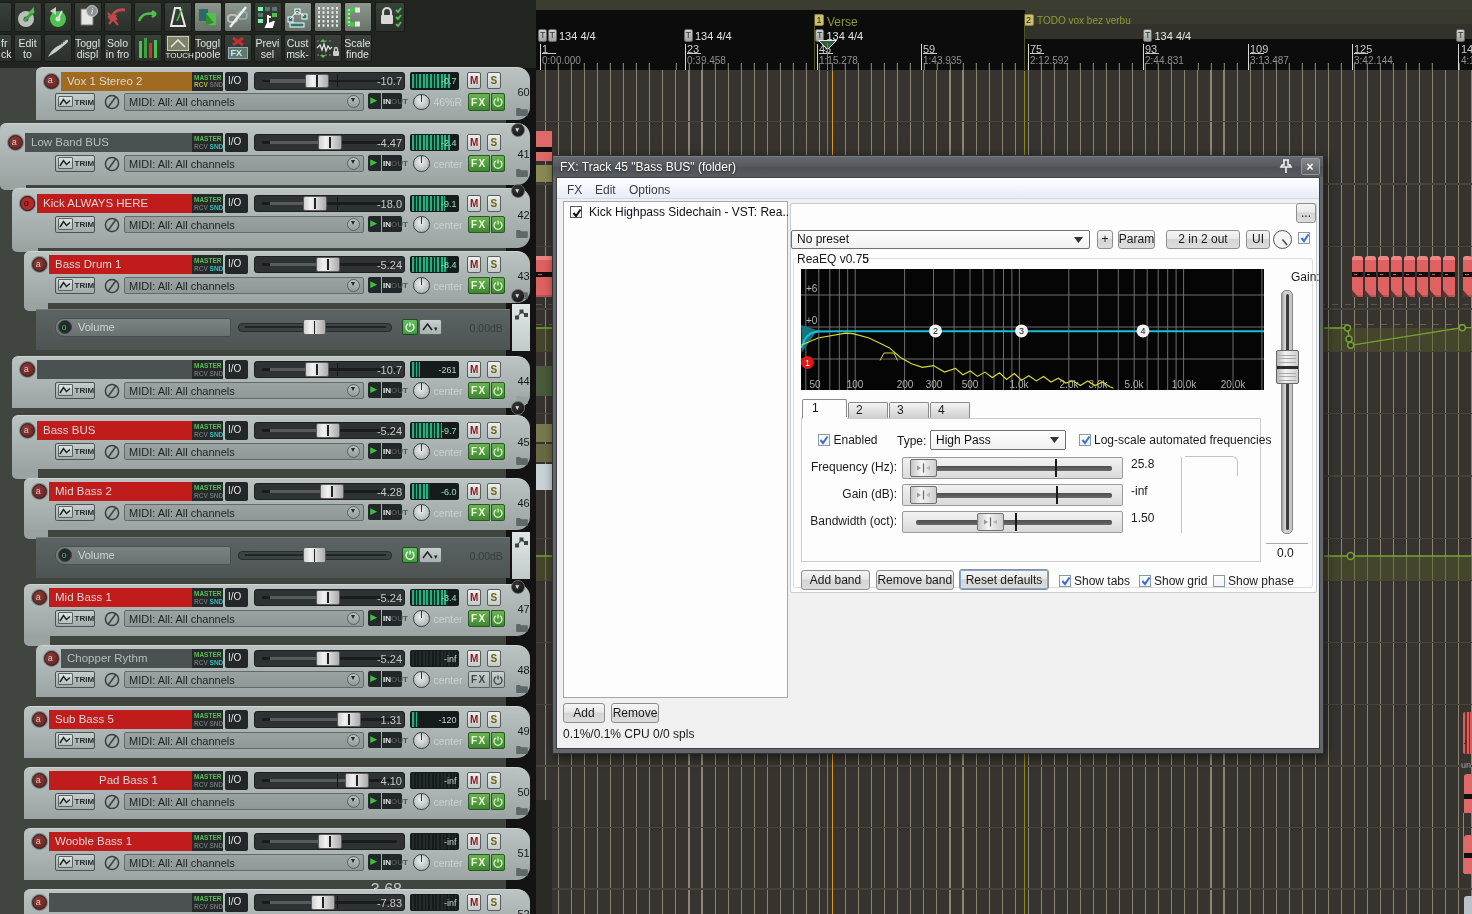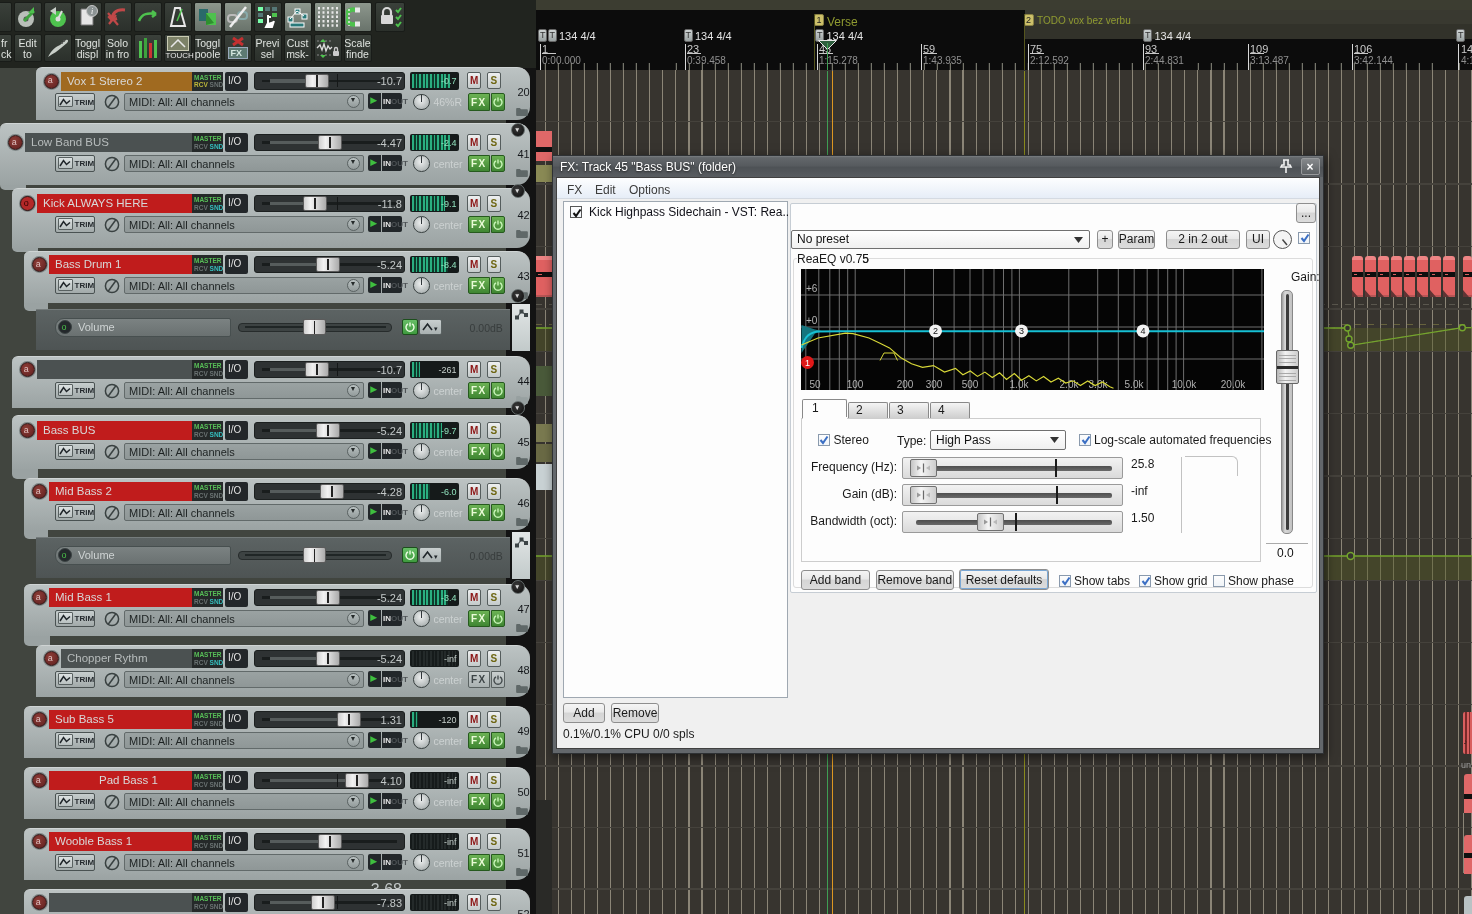--- a/index.html
+++ b/index.html
@@ -277,21 +277,21 @@
 <div class="tx" style="left:194px;top:196px;font-size:6.5px;font-weight:bold;color:#57bd57;letter-spacing:0px;">MASTER</div>
 <div class="tx" style="left:194px;top:203.5px;font-size:6.5px;font-weight:bold;"><span style="color:#6a7272">RCV</span> <span style="color:#35bdbd">SND</span></div>
 <div class="ab" style="left:225px;top:194px;width:22.6px;height:19px;background:#23272a;border-radius:2px;"></div>
 <div class="tx" style="left:228px;top:197px;font-size:10px;color:#e2e2e2;">I/O</div>
 <div class="ab" style="left:253.8px;top:194.5px;width:151px;height:17.5px;background:#2e3233;border-radius:3px;border:1px solid #1c2020;"></div>
 <div class="ab" style="left:262px;top:202px;width:135px;height:2.5px;background:#191d1d;"></div>
 <div class="ab" style="left:270px;top:201.5px;width:33px;height:3.5px;background:#565c5c;"></div>
 <div class="ab" style="left:336.6px;top:196.5px;width:1.5px;height:13px;background:#151818;"></div>
 <div class="ab" style="left:303px;top:196px;width:24px;height:14.5px;background:linear-gradient(90deg,#cfcfcf,#f2f2f2 30%,#d6d6d6 60%,#ababab);border-radius:2px;border:1px solid #5c5c5c;"></div>
 <div class="ab" style="left:314px;top:197.5px;width:1.5px;height:11.5px;background:#222;"></div>
-<div class="tx" style="left:402px;top:197.5px;font-size:11px;color:#c3c8c8;transform:translateX(-100%);">-11.8</div>
+<div class="tx" style="left:402px;top:197.5px;font-size:11px;color:#c3c8c8;transform:translateX(-100%);">-18.0</div>
 <div class="ab" style="left:409.7px;top:194.5px;width:49px;height:17.5px;background:#151a1a;border-radius:2px;"></div>
 <div class="ab" style="left:411.5px;top:196px;width:33px;height:14.5px;background:repeating-linear-gradient(90deg,#2aae80 0 1.8px,#0e3a2b 1.8px 3.6px);"></div>
 <div class="tx" style="left:456.5px;top:198.5px;font-size:9px;color:#8fe0bc;transform:translateX(-100%);">-9.1</div>
 <div class="ab" style="left:466.5px;top:194.5px;width:14.8px;height:17px;background:linear-gradient(#eef0f0,#c4caca);border:1px solid #555d5d;border-radius:2px;"></div>
 <div class="tx" style="left:470px;top:197.5px;font-size:10px;font-weight:bold;color:#8c1616;">M</div>
 <div class="ab" style="left:486.5px;top:194.5px;width:14.8px;height:17px;background:linear-gradient(#eef0f0,#c4caca);border:1px solid #555d5d;border-radius:2px;"></div>
 <div class="tx" style="left:490.5px;top:197.5px;font-size:10px;font-weight:bold;color:#6e6612;">S</div>
 <div class="ab" style="left:54.6px;top:215.5px;width:40.8px;height:17.5px;background:linear-gradient(#c6cdcd,#a2aaaa);border:1px solid #4a5252;border-radius:2px;"></div>
 <div class="ab" style="left:57.5px;top:218.3px;width:15px;height:11.5px;background:linear-gradient(#dde2e2,#b9c1c1);border:1px solid #596161;border-radius:1px;"></div>
 <svg class="ab" style="left:59px;top:220.0px" width="12" height="8" viewBox="0 0 12 8">
@@ -832,21 +832,21 @@
 <div class="ab" style="left:401.7px;top:547px;width:16.5px;height:15.5px;background:linear-gradient(#66bd66,#3f9b3f);border:1px solid #1c4f1c;border-radius:2px;"></div>
 <svg class="ab" style="left:405px;top:549.5px" width="10" height="10" viewBox="0 0 10 10">
     <path d="M3 1.8 a4 4 0 1 0 4 0 M5 0.5 v4" stroke="#eafbe2" stroke-width="1.4" fill="none"></path>
   </svg>
 <div class="ab" style="left:419.3px;top:547px;width:22.7px;height:15.5px;background:linear-gradient(#c9cfcf,#a9b1b1);border:1px solid #5a6262;border-radius:2px;"></div>
 <svg class="ab" style="left:422px;top:550px" width="11" height="9" viewBox="0 0 11 9">
     <path d="M1 8 L5.5 2 L10 8" stroke="#20262a" stroke-width="1.6" fill="none"></path>
   </svg>
 <div class="tx" style="left:434px;top:553px;font-size:7px;color:#20262a;">▾</div>
 <div class="tx" style="left:469.6px;top:549.5px;font-size:10.5px;color:#383d3d;">0.00dB</div>
-<div class="tx" style="left:516.5px;top:86.0px;font-size:11px;color:#15181b;width:14px;text-align:center;">20</div>
+<div class="tx" style="left:516.5px;top:86.0px;font-size:11px;color:#15181b;width:14px;text-align:center;">60</div>
 <svg class="ab" style="left:516px;top:106.5px" width="12" height="9" viewBox="0 0 13 10">
     <path d="M0 2 a1 1 0 0 1 1-1 h3 l1.5 1.5 H12 a1 1 0 0 1 1 1 V9 a1 1 0 0 1-1 1 H1 a1 1 0 0 1-1-1z" fill="#5f6868"></path>
   </svg>
 <div class="tx" style="left:516.5px;top:147.5px;font-size:11px;color:#15181b;width:14px;text-align:center;">41</div>
 <svg class="ab" style="left:516px;top:168px" width="12" height="9" viewBox="0 0 13 10">
     <path d="M0 2 a1 1 0 0 1 1-1 h3 l1.5 1.5 H12 a1 1 0 0 1 1 1 V9 a1 1 0 0 1-1 1 H1 a1 1 0 0 1-1-1z" fill="#5f6868"></path>
   </svg>
 <div class="tx" style="left:516.5px;top:208.5px;font-size:11px;color:#15181b;width:14px;text-align:center;">42</div>
 <svg class="ab" style="left:516px;top:229px" width="12" height="9" viewBox="0 0 13 10">
     <path d="M0 2 a1 1 0 0 1 1-1 h3 l1.5 1.5 H12 a1 1 0 0 1 1 1 V9 a1 1 0 0 1-1 1 H1 a1 1 0 0 1-1-1z" fill="#5f6868"></path>
@@ -939,21 +939,21 @@
 <div class="ab" style="left:1030px;top:53px;width:14px;height:1px;background:#c9c9c9;"></div>
 <div class="ab" style="left:1142.5px;top:44px;width:1px;height:26px;background:#d8d8d8;"></div>
 <div class="tx" style="left:1145px;top:43px;font-size:11px;color:#c9c9c9;">93</div>
 <div class="tx" style="left:1145px;top:55px;font-size:10px;color:#8f8f8f;">2:44.831</div>
 <div class="ab" style="left:1145px;top:53px;width:14px;height:1px;background:#c9c9c9;"></div>
 <div class="ab" style="left:1247.5px;top:44px;width:1px;height:26px;background:#d8d8d8;"></div>
 <div class="tx" style="left:1250px;top:43px;font-size:11px;color:#c9c9c9;">109</div>
 <div class="tx" style="left:1250px;top:55px;font-size:10px;color:#8f8f8f;">3:13.487</div>
 <div class="ab" style="left:1250px;top:53px;width:14px;height:1px;background:#c9c9c9;"></div>
 <div class="ab" style="left:1351.5px;top:44px;width:1px;height:26px;background:#d8d8d8;"></div>
-<div class="tx" style="left:1354px;top:43px;font-size:11px;color:#c9c9c9;">106</div>
+<div class="tx" style="left:1354px;top:43px;font-size:11px;color:#c9c9c9;">125</div>
 <div class="tx" style="left:1354px;top:55px;font-size:10px;color:#8f8f8f;">3:42.144</div>
 <div class="ab" style="left:1354px;top:53px;width:14px;height:1px;background:#c9c9c9;"></div>
 <div class="ab" style="left:1458px;top:44px;width:1px;height:26px;background:#d8d8d8;"></div>
 <div class="ab" style="left:538.0px;top:28.5px;width:9px;height:13px;background:linear-gradient(#cdd2d2,#9aa2a2);border-radius:2px;border:1px solid #666;"></div>
 <div class="tx" style="left:540.0px;top:30px;font-size:9px;color:#333;">T</div>
 <div class="ab" style="left:547.5px;top:28.5px;width:9px;height:13px;background:linear-gradient(#cdd2d2,#9aa2a2);border-radius:2px;border:1px solid #666;"></div>
 <div class="tx" style="left:549.5px;top:30px;font-size:9px;color:#333;">T</div>
 <div class="tx" style="left:559.0px;top:29.5px;font-size:11px;color:#e4e4e4;">134 4/4</div>
 <div class="ab" style="left:683.5px;top:28.5px;width:9px;height:13px;background:linear-gradient(#cdd2d2,#9aa2a2);border-radius:2px;border:1px solid #666;"></div>
 <div class="tx" style="left:685.5px;top:30px;font-size:9px;color:#333;">T</div>
@@ -1287,21 +1287,21 @@
 <div class="ab" style="left:889px;top:402px;width:40px;height:16px;background:linear-gradient(#f4f4f4,#cfcfcf);border:1px solid #898989;border-bottom:none;border-radius:2px 2px 0 0;"></div>
 <div class="tx" style="left:897px;top:402.5px;font-size:12px;color:#1a1a1a;">3</div>
 <div class="ab" style="left:930px;top:402px;width:40px;height:16px;background:linear-gradient(#f4f4f4,#cfcfcf);border:1px solid #898989;border-bottom:none;border-radius:2px 2px 0 0;"></div>
 <div class="tx" style="left:938px;top:402.5px;font-size:12px;color:#1a1a1a;">4</div>
 <div class="ab" style="left:801px;top:417.5px;width:460px;height:144px;border:1px solid #cdcdcd;"></div>
 <div class="ab" style="left:803px;top:417px;width:44px;height:1.5px;background:#fdfdfd;"></div>
 <div class="ab" style="left:817.5px;top:433.5px;width:12px;height:12px;background:linear-gradient(#fdfdfd,#f0f4f8);border:1px solid #8a9aad;"></div>
 <svg class="ab" style="left:819.0px;top:435.0px" width="10" height="10" viewBox="0 0 10 10">
     <path d="M1.5 5 L4 8 L8.5 1.5" stroke="#3b6fc4" stroke-width="2" fill="none"></path>
   </svg>
-<div class="tx" style="left:833.5px;top:432.5px;font-size:12px;color:#1a1a1a;">Stereo</div>
+<div class="tx" style="left:833.5px;top:432.5px;font-size:12px;color:#1a1a1a;">Enabled</div>
 <div class="tx" style="left:897px;top:433.5px;font-size:12px;color:#1a1a1a;">Type:</div>
 <div class="ab" style="left:930px;top:430px;width:136px;height:20px;background:linear-gradient(#fff,#f0f0f0);border:1px solid #707070;border-radius:2px;"></div>
 <div class="tx" style="left:936px;top:432.5px;font-size:12px;color:#111;">High Pass</div>
 <svg class="ab" style="left:1050px;top:437px" width="9" height="6">
     <path d="M0 0 h9 l-4.5 6z" fill="#333"></path>
   </svg>
 <div class="ab" style="left:1079px;top:433.5px;width:12px;height:12px;background:linear-gradient(#fdfdfd,#f0f4f8);border:1px solid #8a9aad;"></div>
 <svg class="ab" style="left:1080.5px;top:435.0px" width="10" height="10" viewBox="0 0 10 10">
     <path d="M1.5 5 L4 8 L8.5 1.5" stroke="#3b6fc4" stroke-width="2" fill="none"></path>
   </svg>

